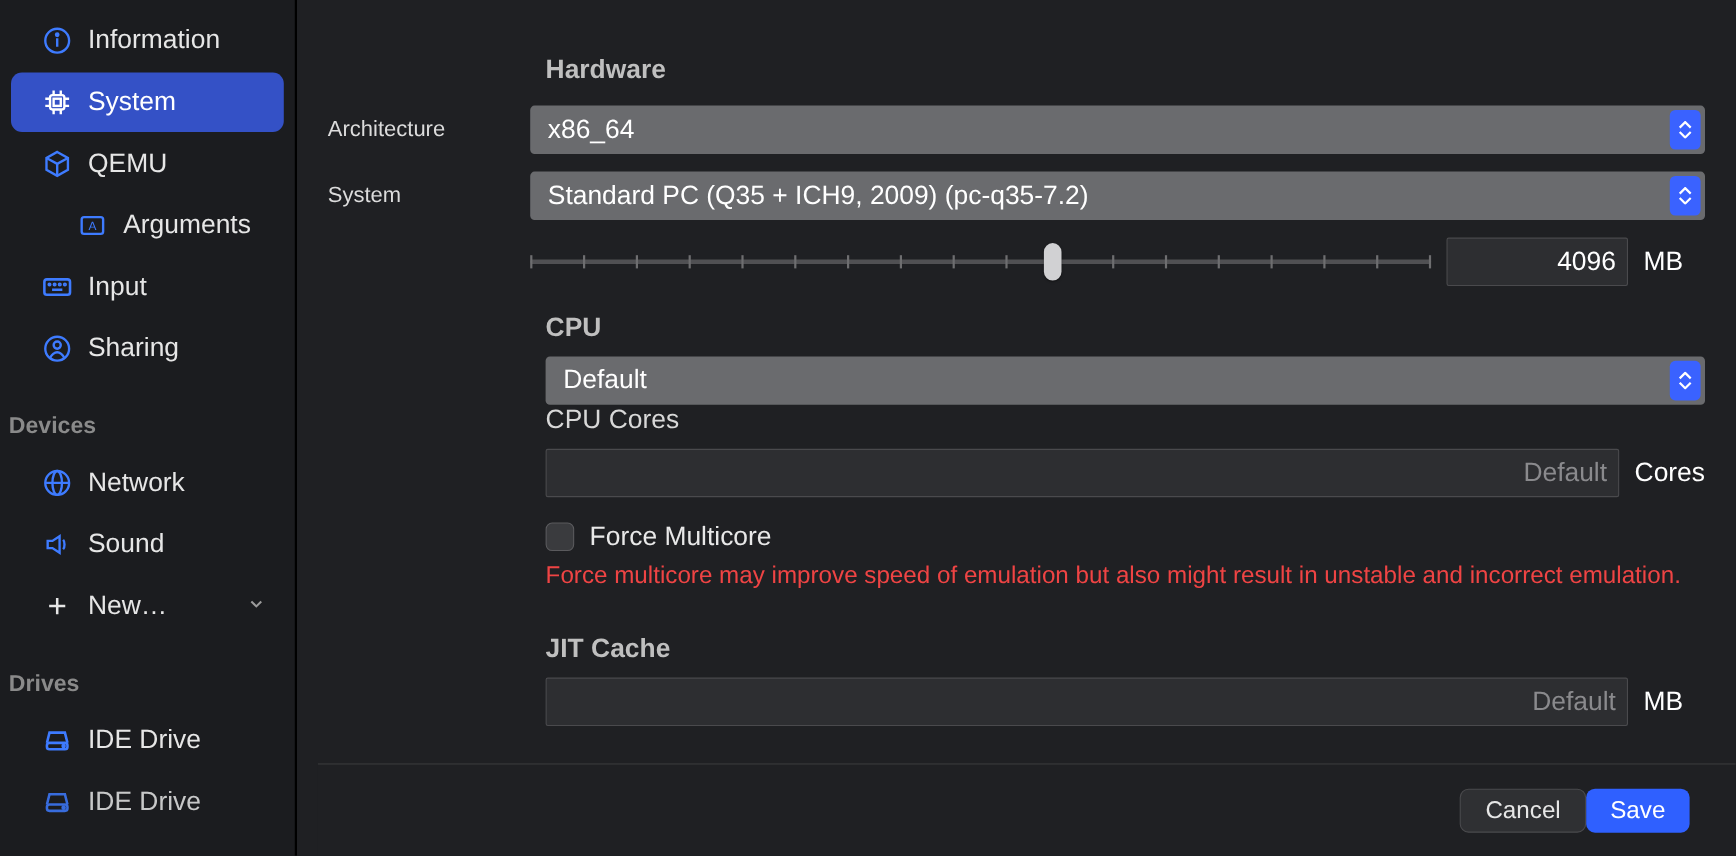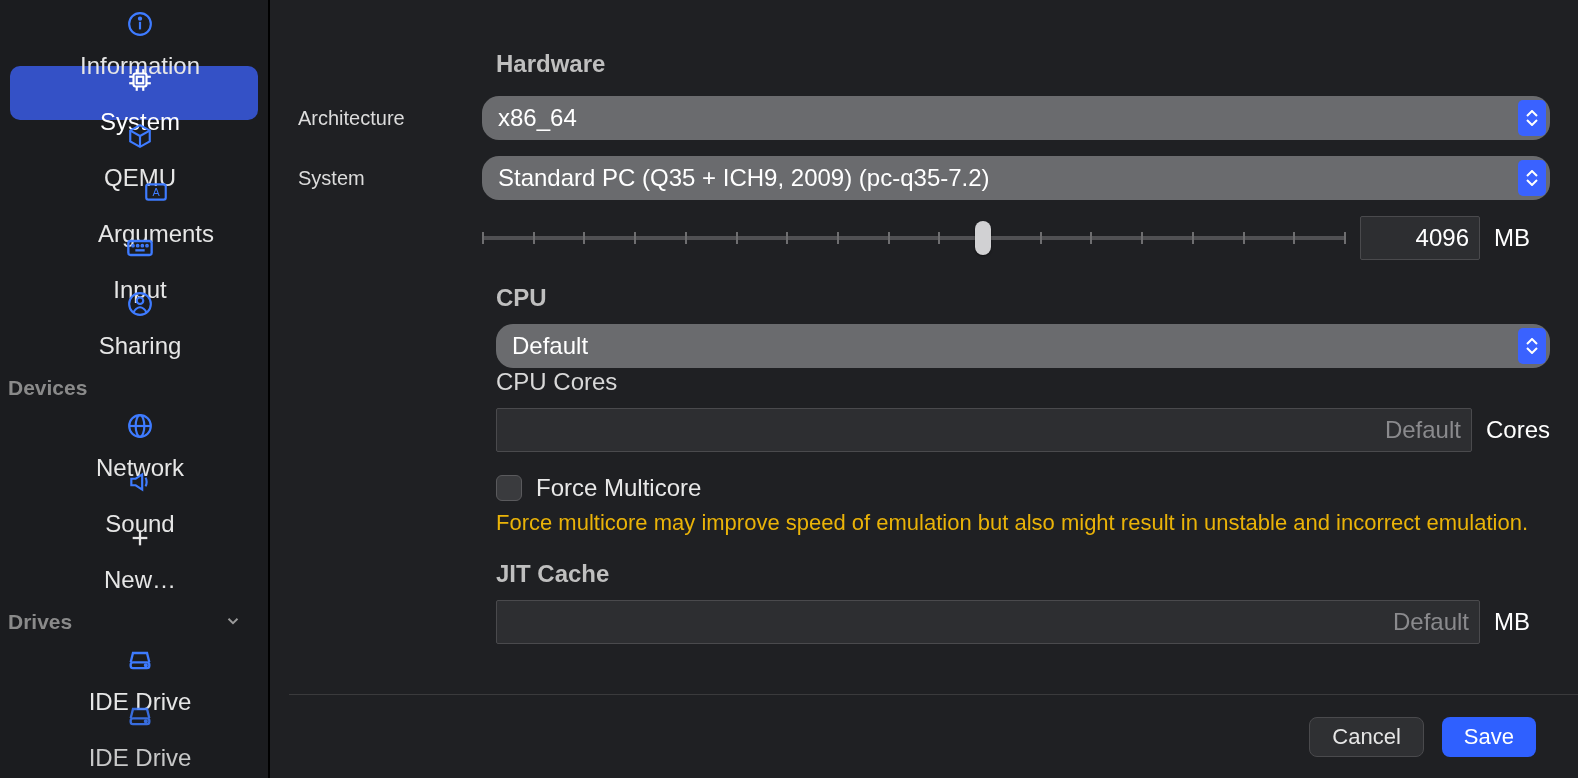--- a/index.html
+++ b/index.html
@@ -1,73 +1,73 @@
 <!DOCTYPE html>
 <html><head>
 <meta charset="utf-8">
 <style>
   * { box-sizing: border-box; margin: 0; padding: 0; }
   html, body { width: 1578px; height: 778px; overflow: hidden; font-family: -apple-system, "Helvetica Neue", Arial, sans-serif; background:#1f2023; color:#e6e6e6; }
   body { display:flex; }
 
   
   .sidebar { width:270px; height:100%; background:#1b1c1f; border-right:2px solid #000; padding-top:8px; overflow-y:auto; }
-  .side-item { display:flex; align-items:center; gap:14px; height:54px; padding:0 16px 0 28px; margin:2px 10px; border-radius:10px; font-size:24px; color:#e6e6e6; cursor:pointer;flex-direction:column; }
+  .side-item { display:flex; align-items:center; gap:14px; height:54px; padding:0 16px 0 28px; margin:2px 10px; border-radius:10px; font-size:24px; color:#e6e6e6; cursor:pointer; }
   .side-item.sub { padding-left:60px; }
   .side-item.selected { background:#3451c6; color:#fff; }
   .side-item .icon { width:28px; height:28px; display:flex; align-items:center; justify-content:center; color:#3e7bff; flex-shrink:0; }
   .side-item.selected .icon { color:#fff; }
   .side-item .plus-icon { color:#e6e6e6; }
   .side-item .chev { margin-left:auto; color:#9b9b9b; }
   .side-header { font-size:21px; color:#8a8a8a; font-weight:600; padding:30px 0 10px 8px; }
 
   
   .main { flex:1; display:flex; flex-direction:column; height:100%; }
   .content { flex:1; overflow-y:auto; padding:36px 28px 0 28px; }
-  .footer  { height:84px; border-top:1px solid #3a3a3c; display:flex; align-items:center; justify-content:flex-end; gap:18px; padding:0 42px; background:#1f2023;margin-left:19px; }
+  .footer  { height:84px; border-top:1px solid #3a3a3c; display:flex; align-items:center; justify-content:flex-end; padding:0 42px; background:#1f2023;margin-left:19px; }
 
   
   .sec-title { font-size:24px; font-weight:700; color:#bfbfbf; margin:14px 0 18px 198px; }
 
   
   .row { display:flex; align-items:center; margin-bottom:16px; }
   .row-label { width:184px; text-align:left; font-size:20px; color:#dcdcdc; padding-right:14px; }
   .row-body  { flex:1; display:flex; align-items:center; gap:14px; }
 
   
-  .popup { flex:1; display:flex; align-items:center; background:#6a6b6e; height:44px; border-radius:17px; position:relative; font-size:24px; color:#fff; padding-left:16px; cursor:pointer; }
+  .popup { flex:1; display:flex; align-items:center; background:#6a6b6e; height:44px; border-radius:4px; position:relative; font-size:24px; color:#fff; padding-left:16px; cursor:pointer; }
   .popup .stepper { position:absolute; right:4px; top:4px; bottom:4px; width:28px; background:#3a62ff; border-radius:5px; display:flex; flex-direction:column; align-items:center; justify-content:center; }
   .popup .stepper svg { display:block; }
 
   
   .slider-wrap { flex:1; display:flex; align-items:center; }
   .slider { position:relative; flex:1; height:36px; }
   .slider .track { position:absolute; top:50%; left:0; right:0; height:4px; background:#505053; transform:translateY(-50%); border-radius:2px; }
   .slider .ticks { position:absolute; inset:0; display:flex; justify-content:space-between; align-items:center; }
   .slider .ticks span { width:2px; height:12px; background:#6e6e70; }
   .slider .knob { position:absolute; top:50%; width:16px; height:34px; background:#d1d1d3; border-radius:8px; transform:translate(-50%,-50%); box-shadow:0 1px 2px rgba(0,0,0,.5); }
 
   
-  .text-input { width:120px; height:44px; background:#2d2e31; border:1px solid #4a4a4d; border-radius:2px; color:#fff; font-size:24px; text-align:right; padding:0 10px; }
+  .text-input { width:165px; height:44px; background:#2d2e31; border:1px solid #4a4a4d; border-radius:2px; color:#fff; font-size:24px; text-align:right; padding:0 10px; }
   .text-input.wide { flex:1; }
   .text-input::placeholder { color:#8a8a8d; }
 
   .unit { font-size:24px; color:#fff; width:56px; }
 
   
   .plain-hd  { font-size:24px; font-weight:700; color:#bfbfbf; margin:24px 0 12px 198px; }
   .plain-sub { font-size:24px; color:#d8d8d8; margin:0 0 12px 198px; }
 
   
   .aligned { margin-left:198px; display:flex; align-items:center; gap:14px; }
 
   
   .chk { width:26px; height:26px; border-radius:6px; background:#3a3b3e; border:1px solid #5a5a5d; flex-shrink:0; }
   .chk-label { font-size:24px; color:#e8e8e8; }
-  .hint { font-size:22px; color:#eab308; margin:8px 0 0 198px; max-width:1060px; }
+  .hint { font-size:22px; color:#ef4444; margin:8px 0 0 198px; max-width:1060px; }
 
   
   .btn { height:40px; padding:0 22px; border-radius:8px; font-size:22px; display:flex; align-items:center; justify-content:center; cursor:pointer; border:none; }
   .btn.secondary { background:#2f3033; color:#e6e6e6; border:1px solid #4a4a4d; }
   .btn.primary   { background:#2f60ff; color:#fff; font-weight:400; }
 </style>
 </head>
 <body>
 
 <div class="sidebar">
@@ -304,21 +304,21 @@
       <input class="text-input wide" placeholder="Default" style="">
       <span class="unit" style="width:auto">Cores</span>
     </div>
 
     <div class="aligned" style="margin-top:22px">
       <div class="chk"></div>
       <span class="chk-label">Force Multicore</span>
     </div>
     <div class="hint">Force multicore may improve speed of emulation but also might result in unstable and incorrect emulation.</div>
 
-    <div class="plain-hd" style="margin-top:24px">JIT Cache</div>
+    <div class="plain-hd" style="margin-top:40px">JIT Cache</div>
     <div class="aligned" style="margin-bottom:10px">
       <input class="text-input wide" placeholder="Default" style="">
       <span class="unit">MB</span>
     </div>
 
   </div>
 
   <div class="footer">
     <button class="btn secondary">Cancel</button>
     <button class="btn primary">Save</button>

